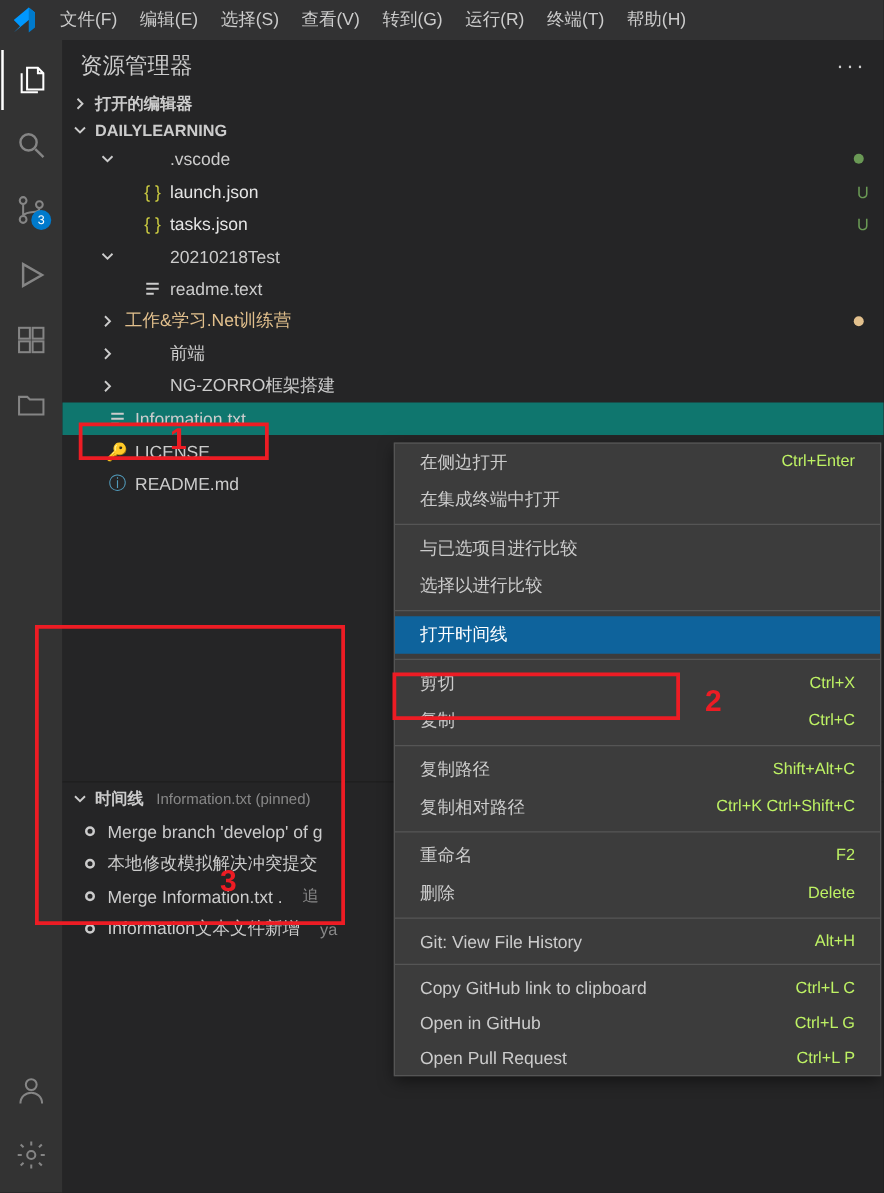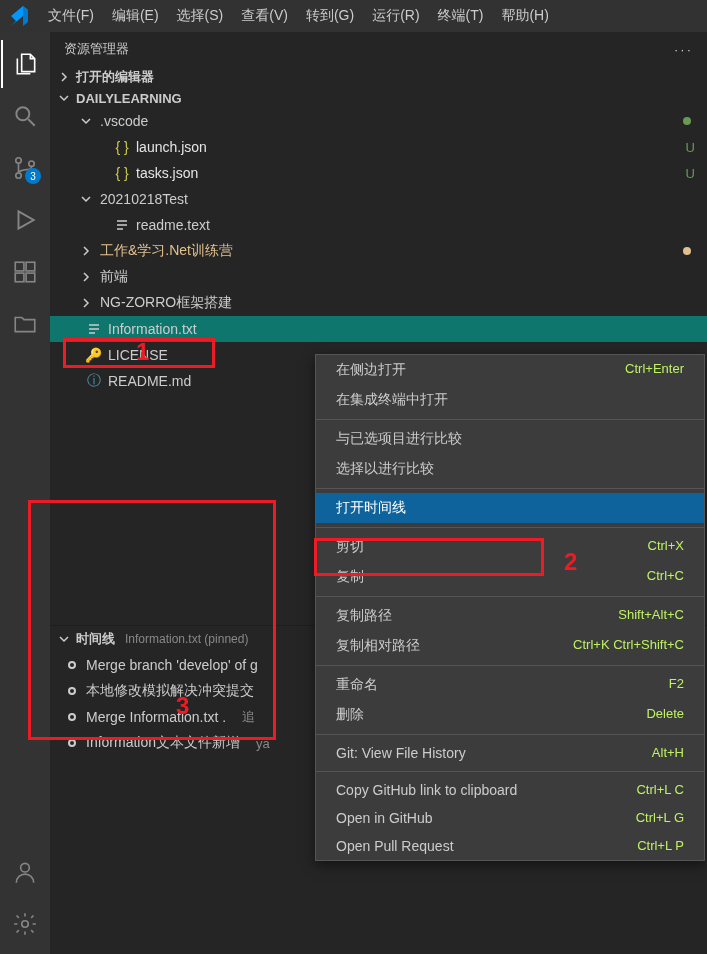--- a/index.html
+++ b/index.html
@@ -15,32 +15,32 @@
 
 
 .activity-bar { width: 50px; background: #333333; display: flex; flex-direction: column; align-items: center; padding-top: 8px; gap: 4px; }
 .activity-item { width: 48px; height: 48px; display: flex; align-items: center; justify-content: center; color: #858585; cursor: pointer; position: relative; }
 .activity-item.active { color: #fff; border-left: 2px solid #fff; }
 .activity-badge { position: absolute; bottom: 8px; right: 8px; background: #007acc; color: #fff; border-radius: 50%; width: 16px; height: 16px; font-size: 10px; display: flex; align-items: center; justify-content: center; }
 .activity-bottom { margin-top: auto; margin-bottom: 8px; display: flex; flex-direction: column; gap: 4px; }
 
 
 .sidebar { flex: 1; background: #252526; display: flex; flex-direction: column; }
-.sidebar-header { display: flex; align-items: center; padding: 8px 14px; color: #ccc; font-size: 13px; justify-content: space-between; }
+.sidebar-header { display: flex; align-items: center; padding: 8px 14px; color: #ccc; font-size: 18px; justify-content: space-between; }
 .section-header { display: flex; align-items: center; padding: 2px 6px; font-size: 13px; font-weight: 600; cursor: pointer; gap: 4px; }
 .section-header .label { flex: 1; }
 .file-tree { font-size: 14px; }
 .tree-item { display: flex; align-items: center; height: 26px; padding-left: 14px; gap: 6px; cursor: pointer; }
 .tree-item.selected { background: #0f766e; }
 .indent-0 { padding-left: 14px; }
 .indent-1 { padding-left: 28px; }
 .indent-2 { padding-left: 42px; }
 .chevron { width: 16px; height: 16px; display: flex; align-items: center; justify-content: center; }
 .file-icon { width: 16px; height: 16px; display: flex; align-items: center; justify-content: center; font-size: 14px; }
-.folder-label { color: #ccc; }
+.folder-label { color: #ccc; margin-left: 36px; }
 .json-label { color: #e5e5e5; }
 .file-label { color: #ccc; }
 .orange-label { color: #e2c08d; }
 .git-letter { margin-left: auto; margin-right: 12px; color: #6a9955; font-size: 13px; }
 .git-dot { margin-left: auto; margin-right: 16px; width: 8px; height: 8px; border-radius: 50%; }
 .git-dot.green { background: #6a9955; }
 .git-dot.orange { background: #e2c08d; }
 
 
 .timeline { margin-top: auto; border-top: 1px solid #1e1e1e; }

